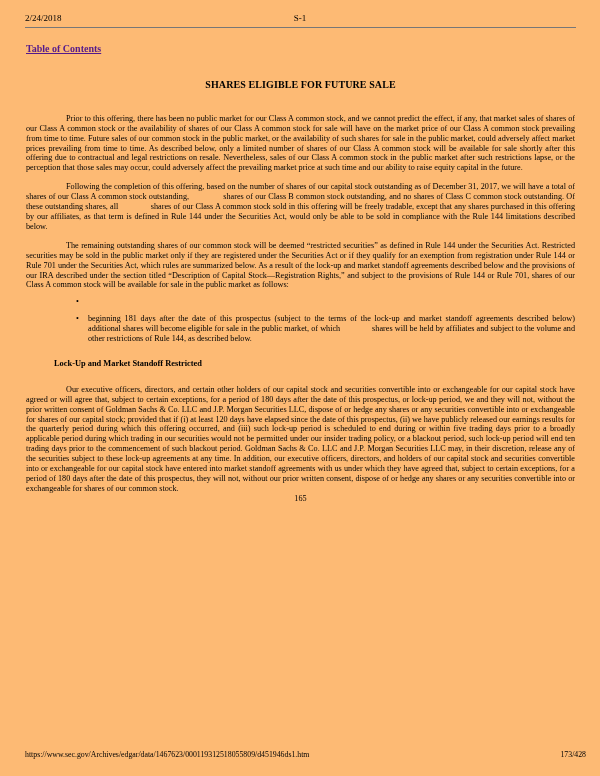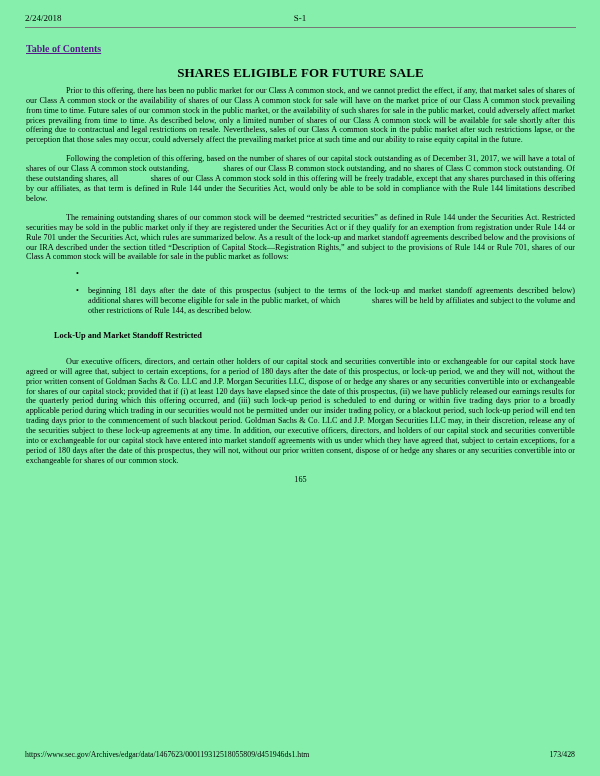--- a/index.html
+++ b/index.html
@@ -11,21 +11,21 @@
     width: 600px;
     height: 776px;
     font-family: "Liberation Serif", serif;
     color: #000000;
   }
   .page {
     position: relative;
     width: 600px;
     height: 776px;
     overflow: hidden;
-    background: #86efac;
+    background: #fdba74;
   }
   .doc-header {
     position: absolute;
     top: 13px;
     left: 25px;
     right: 25px;
     height: 12px;
     font-size: 9px;
   }
   .doc-header .hdr-date {
@@ -59,32 +59,32 @@
   }
   .toc-link {
     display: inline-block;
     color: #551A8B;
     font-weight: bold;
     text-decoration: underline;
     font-size: 10px;
     cursor: pointer;
   }
   .section-title {
-    margin: 13px 0 0 0;
+    margin: 25px 0 0 0;
     text-align: center;
-    font-size: 13px;
+    font-size: 10px;
     font-weight: bold;
     letter-spacing: 0.1px;
   }
   .para {
     margin: 9px 0 0 0;
     white-space: pre-wrap;
   }
   .para.first {
-    margin-top: 8px;
+    margin-top: 24px;
   }
   .indent {
     text-indent: 40px;
   }
   .bullets {
     margin-top: 0;
   }
   .bullet-item {
     display: flex;
     margin-top: 7px;
@@ -103,29 +103,28 @@
   .subheading {
     margin: 15px 0 0 28px;
     font-size: 8.4px;
     font-weight: bold;
     text-align: left;
   }
   .lockup-para {
     margin-top: 16px;
   }
   .page-number {
-    margin-top: 9px;
     text-align: center;
     font-size: 8.2px;
   }
   .doc-footer {
     position: absolute;
     bottom: 17px;
     left: 25px;
-    right: 25px;
+    right: 14px;
     font-size: 7.8px;
     display: flex;
     justify-content: space-between;
   }
 </style>
 </head>
 <body>
 
 <div class="page">
 

